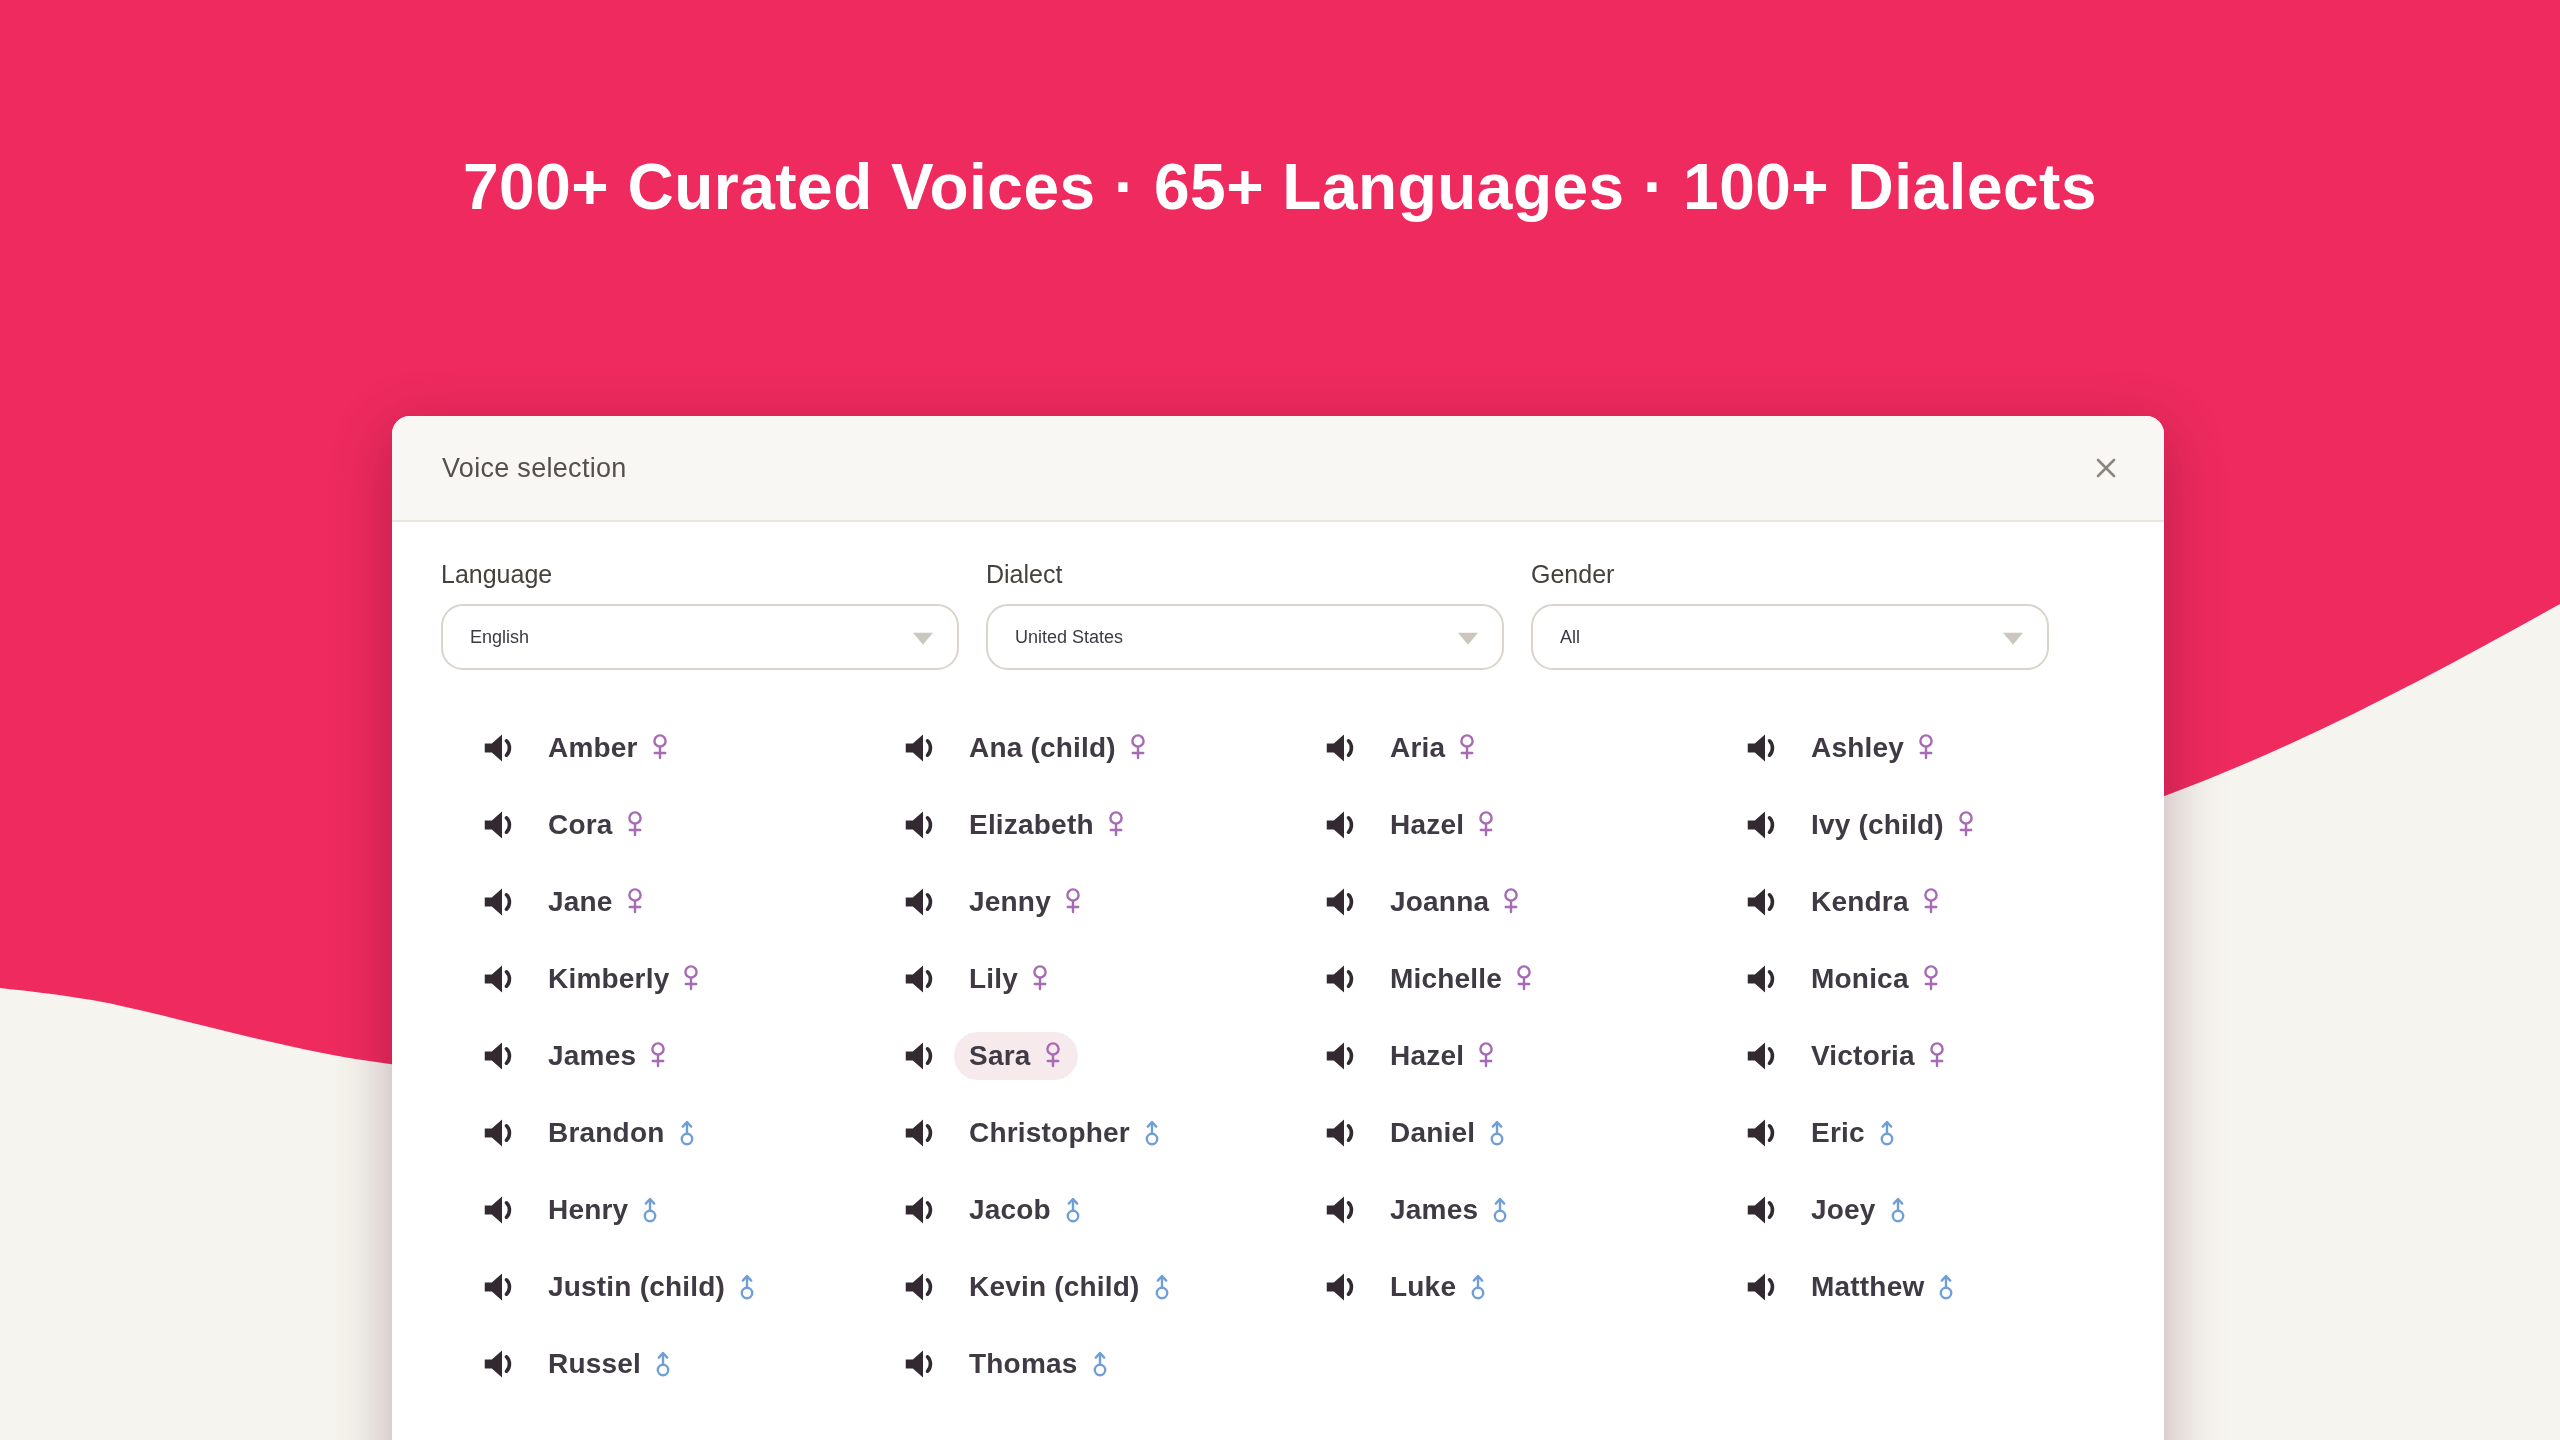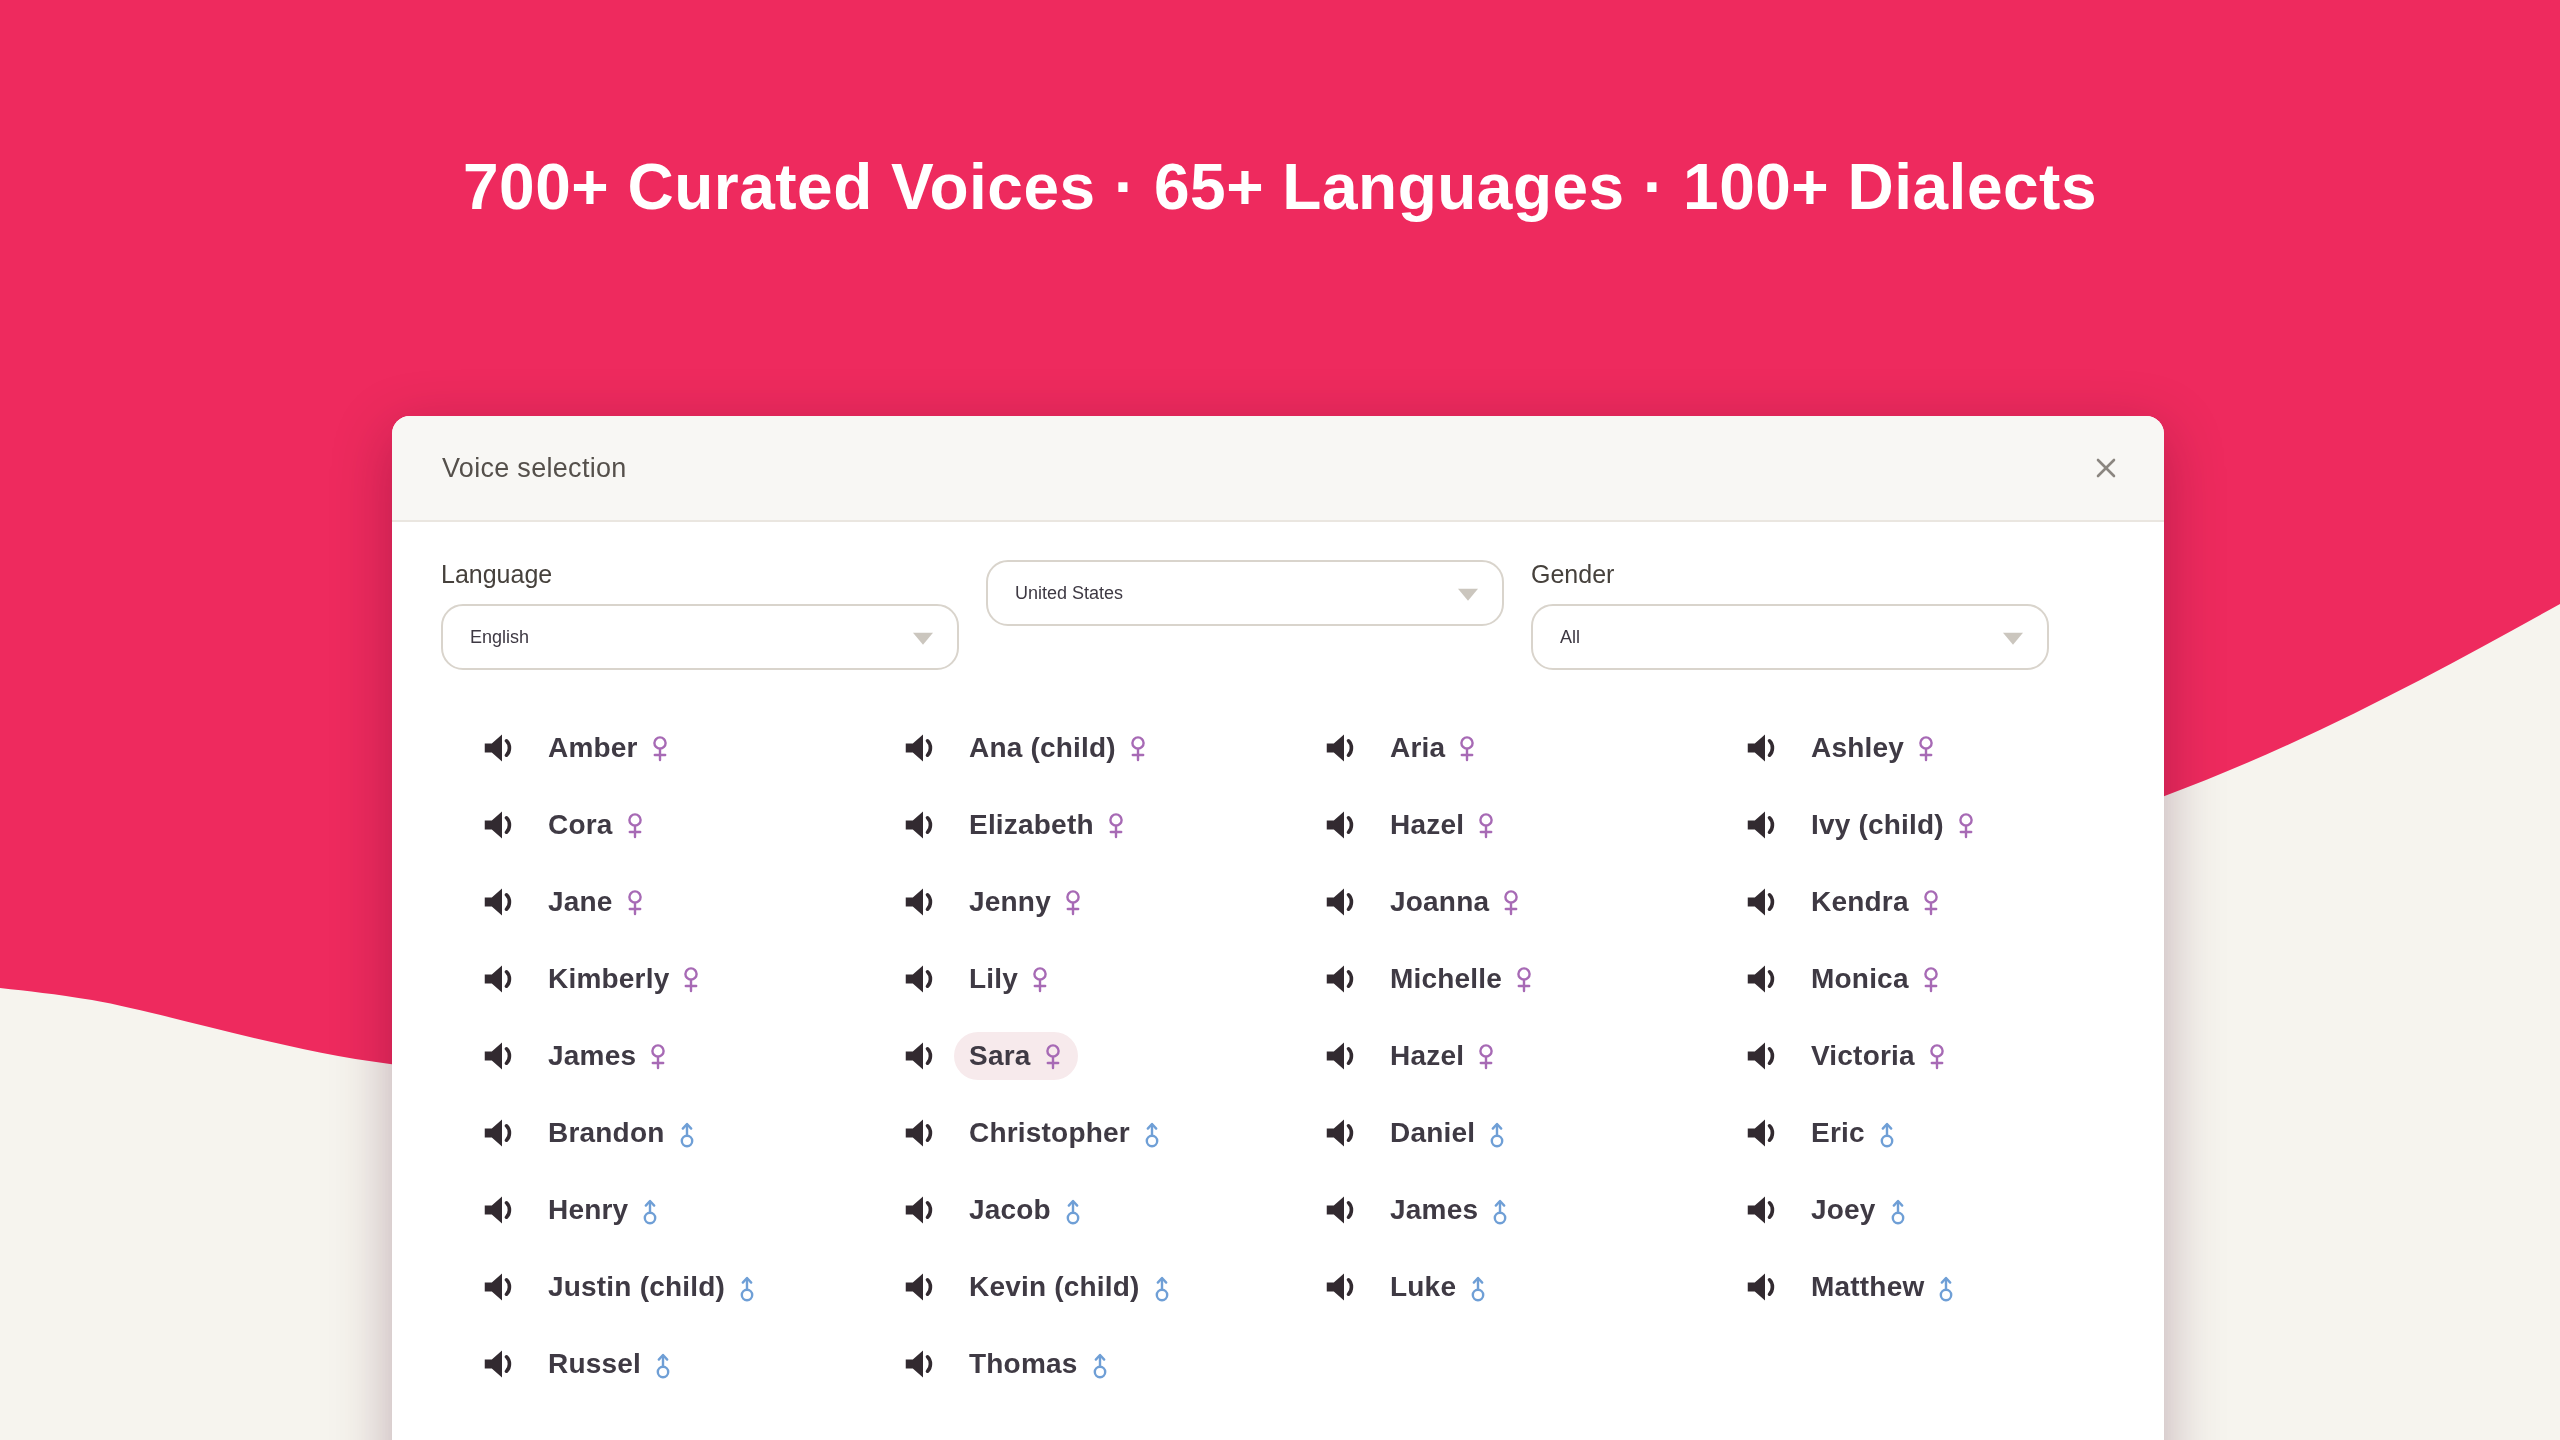--- a/index.html
+++ b/index.html
@@ -47,21 +47,21 @@
     border-top:12px solid #CBC6BE;
   }
   
   .voices-grid{
     display:grid;grid-template-columns:repeat(4,385px);
     column-gap:36px;row-gap:33px;margin:56px 0 0 89px;
   }
   .voice-item{display:flex;align-items:center;height:44px;cursor:pointer;}
   .speaker-btn{background:none;border:none;padding:0;width:38px;height:38px;cursor:pointer;display:flex;align-items:center;}
   .voice-label{
-    display:inline-flex;align-items:center;margin-left:14px;
+    display:inline-flex;align-items:flex-start;margin-left:14px;
     padding:8px 15px;border-radius:24px;
   }
   .voice-label.selected{background:var(--pill,#F7EAEC);}
   .voice-name{font-size:28px;font-weight:700;color:#3F3A44;letter-spacing:.2px;white-space:nowrap;}
   .gender{margin-left:12px;display:inline-flex;align-items:center;position:relative;top:1px;}
 </style>
 </head>
 <body style="--cream: #F6F4EE; --pill: #F7EAEC;">
 
 <svg class="bg-wave" viewBox="0 0 2560 1440" preserveAspectRatio="none" aria-hidden="true">
@@ -88,20 +88,21 @@
 
   <div class="filters">
     <div class="filter-group">
       <div class="filter-label">Language</div>
       <div class="select">
         <span class="select-value">English</span>
         <span class="caret"></span>
       </div>
     </div>
     <div class="filter-group">
+      <div class="filter-label">Dialect</div>
       <div class="select">
         <span class="select-value">United States</span>
         <span class="caret"></span>
       </div>
     </div>
     <div class="filter-group">
       <div class="filter-label">Gender</div>
       <div class="select">
         <span class="select-value">All</span>
         <span class="caret"></span>

